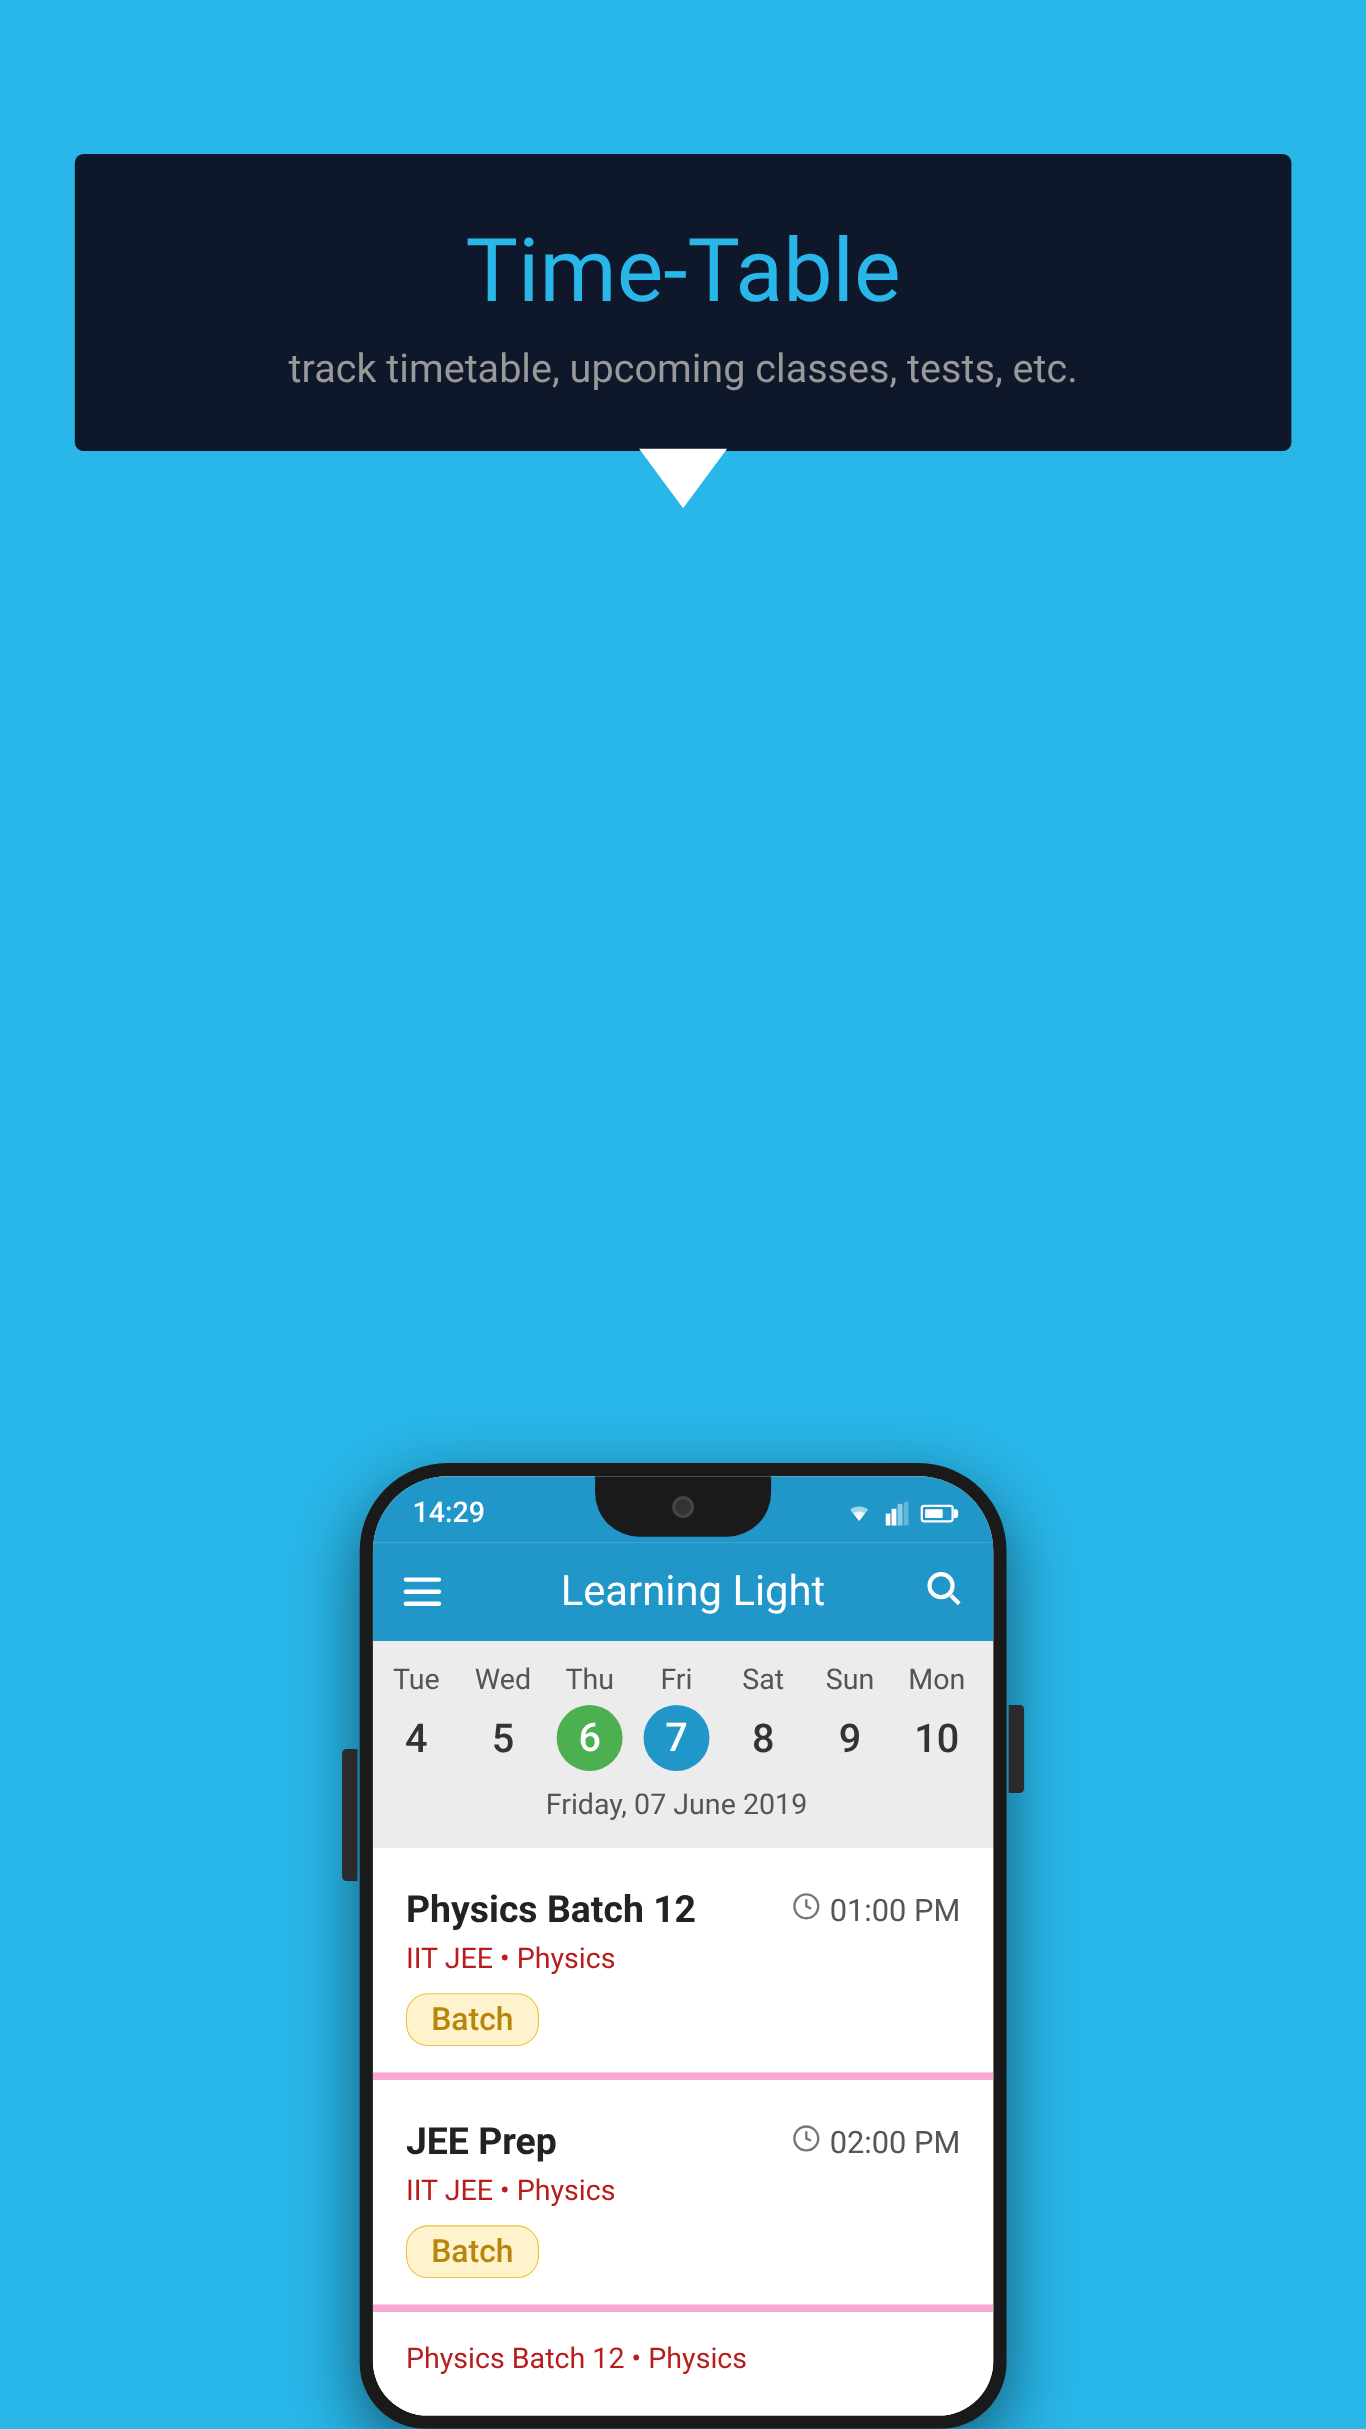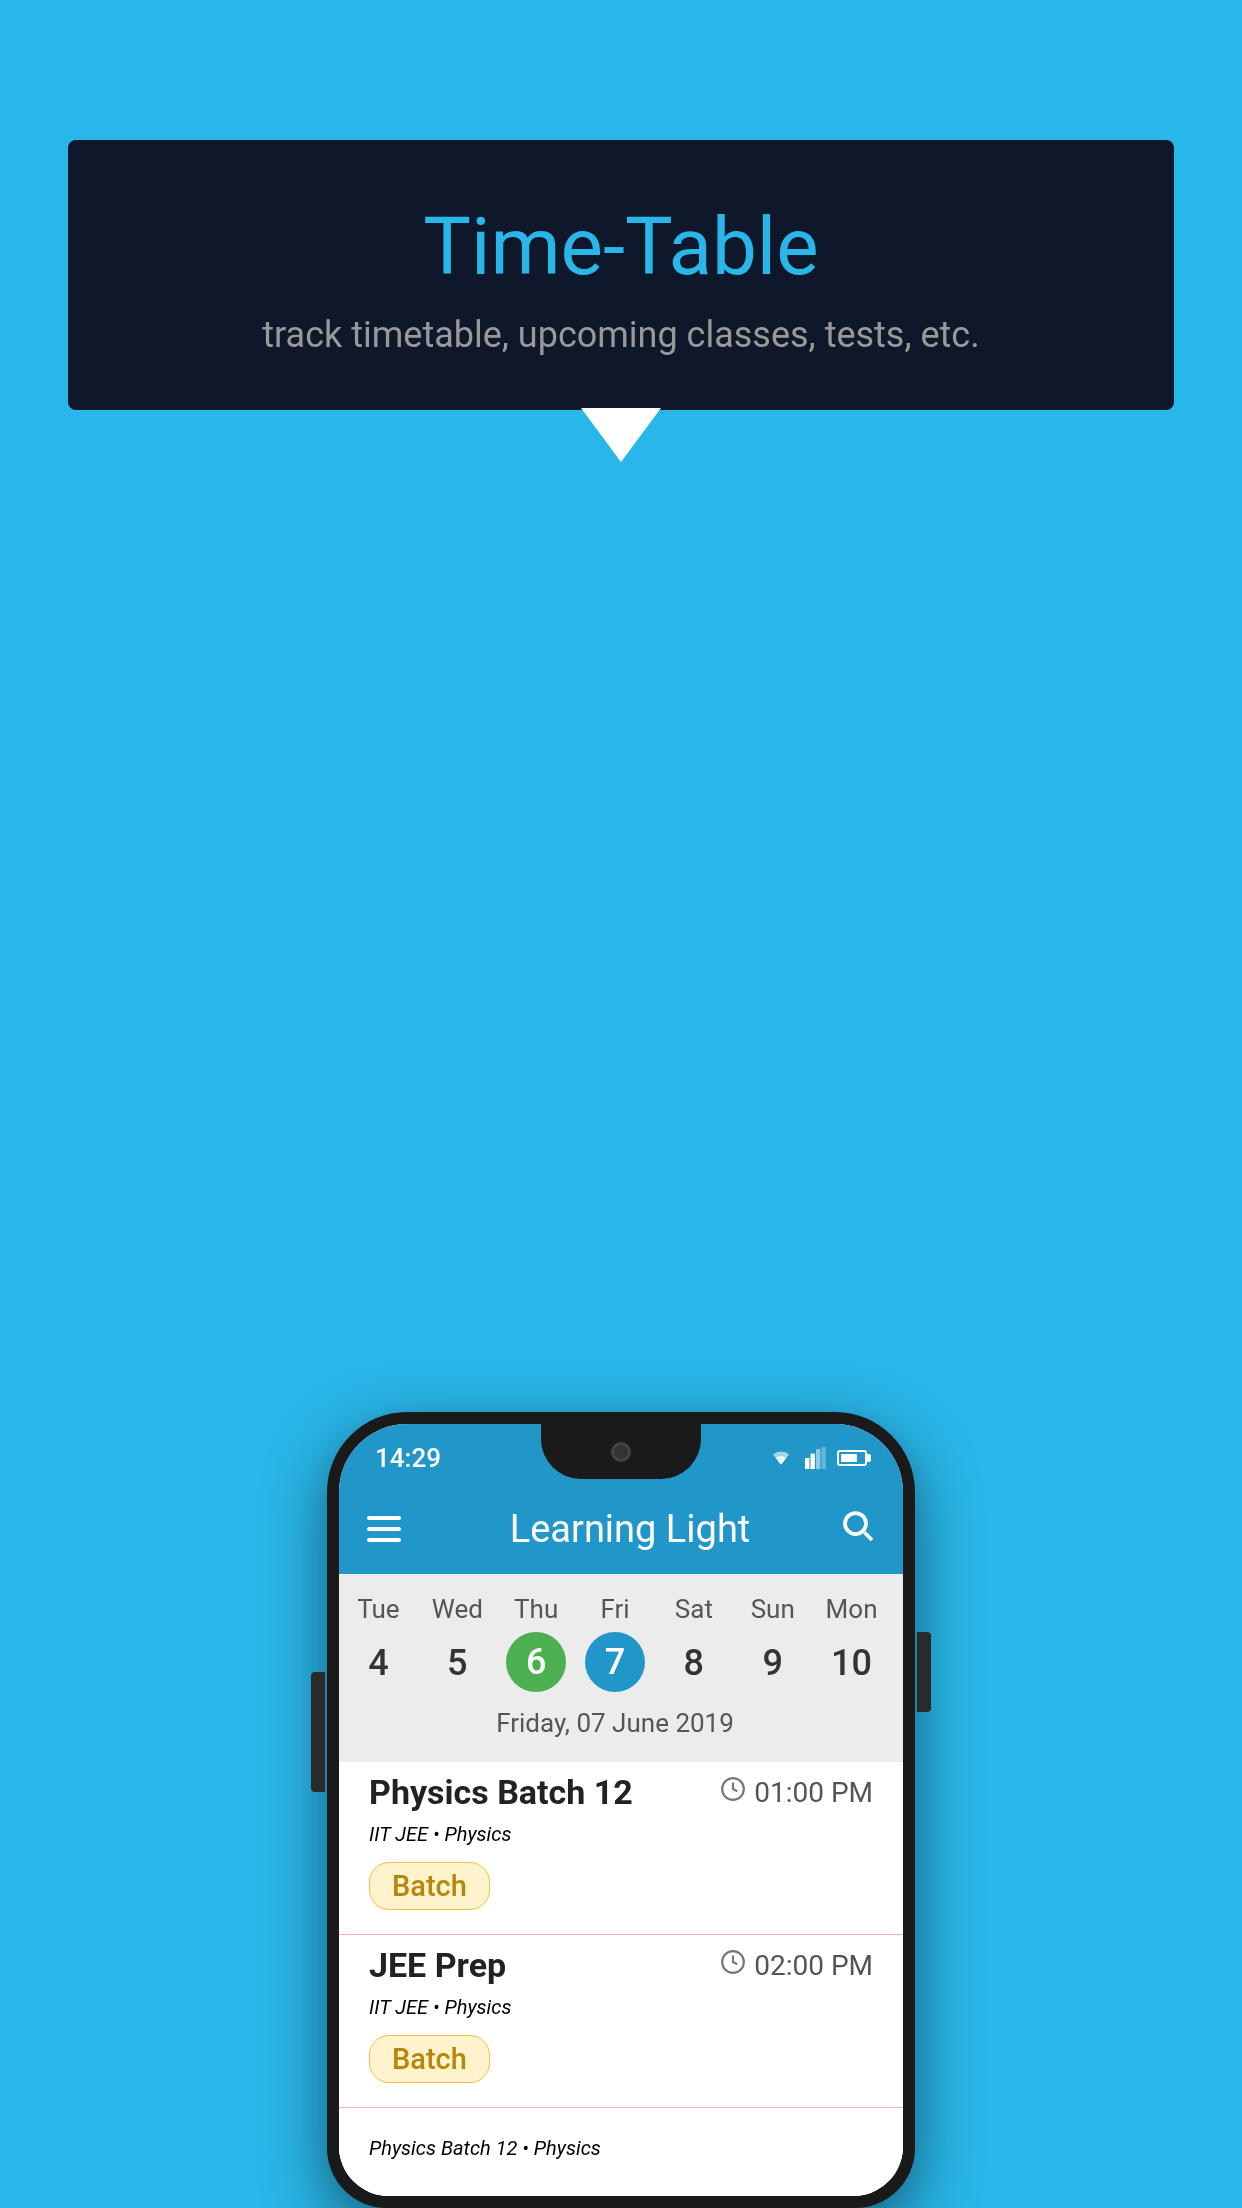--- a/index.html
+++ b/index.html
@@ -294,22 +294,22 @@
       color: #555;
       padding-bottom: 14px;
     }
 
     
     .schedule-list {
       background: white;
     }
 
     .schedule-item {
-      padding: 10px 30px 24px 30px;
-      border-bottom: 1px solid #f9a8d4;
+      padding: 36px 30px 24px 30px;
+      border-bottom: 7px solid #f9a8d4;
       background: white;
     }
 
     .schedule-item-header {
       display: flex;
       align-items: center;
       justify-content: space-between;
       margin-bottom: 10px;
     }
 
@@ -326,24 +326,23 @@
       font-size: 28px;
       color: #555;
     }
 
     .clock-icon {
       font-size: 26px;
       color: #777;
     }
 
     .schedule-item-subtitle {
-      font-size: 20px;
-      color: #000000;
+      font-size: 26px;
+      color: #b91c1c;
       margin-bottom: 16px;
-      font-style: italic;
     }
 
     .batch-tag {
       display: inline-block;
       background: #FFF3CD;
       color: #B8860B;
       border: 1.5px solid #F0C040;
       border-radius: 20px;
       padding: 6px 22px;
       font-size: 29px;

